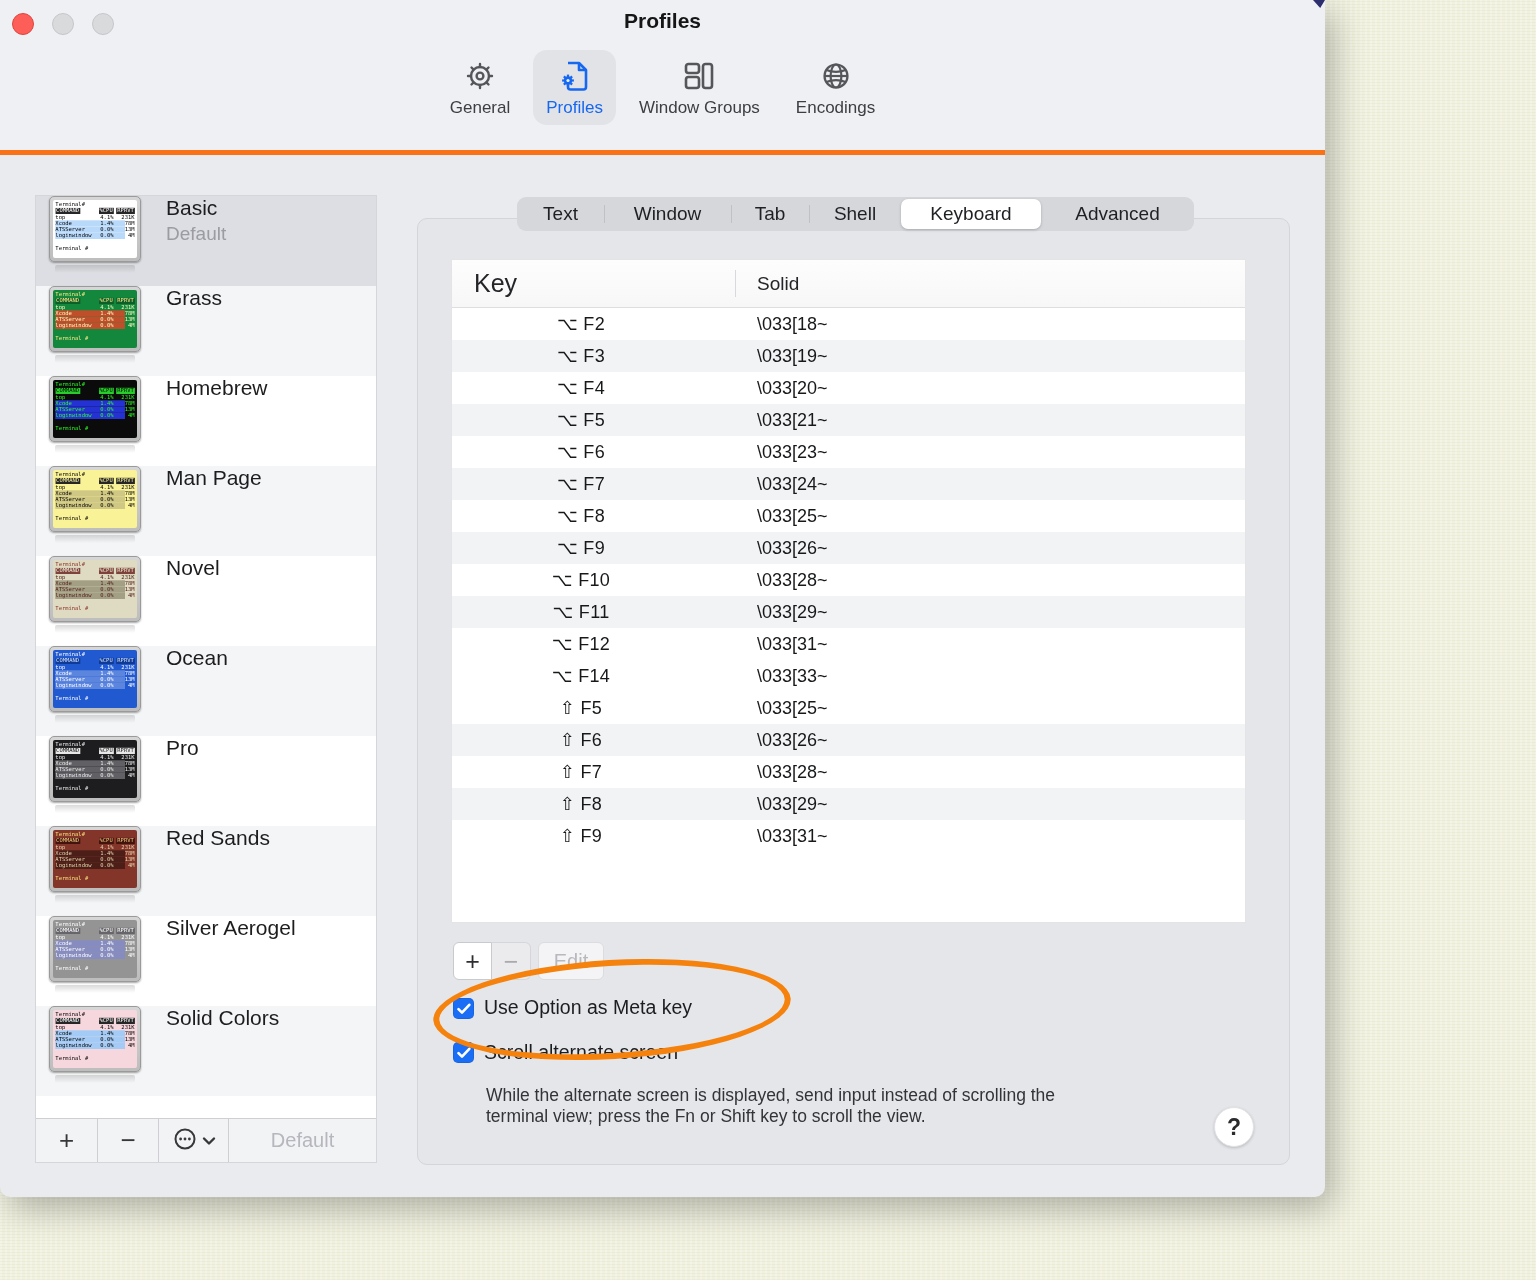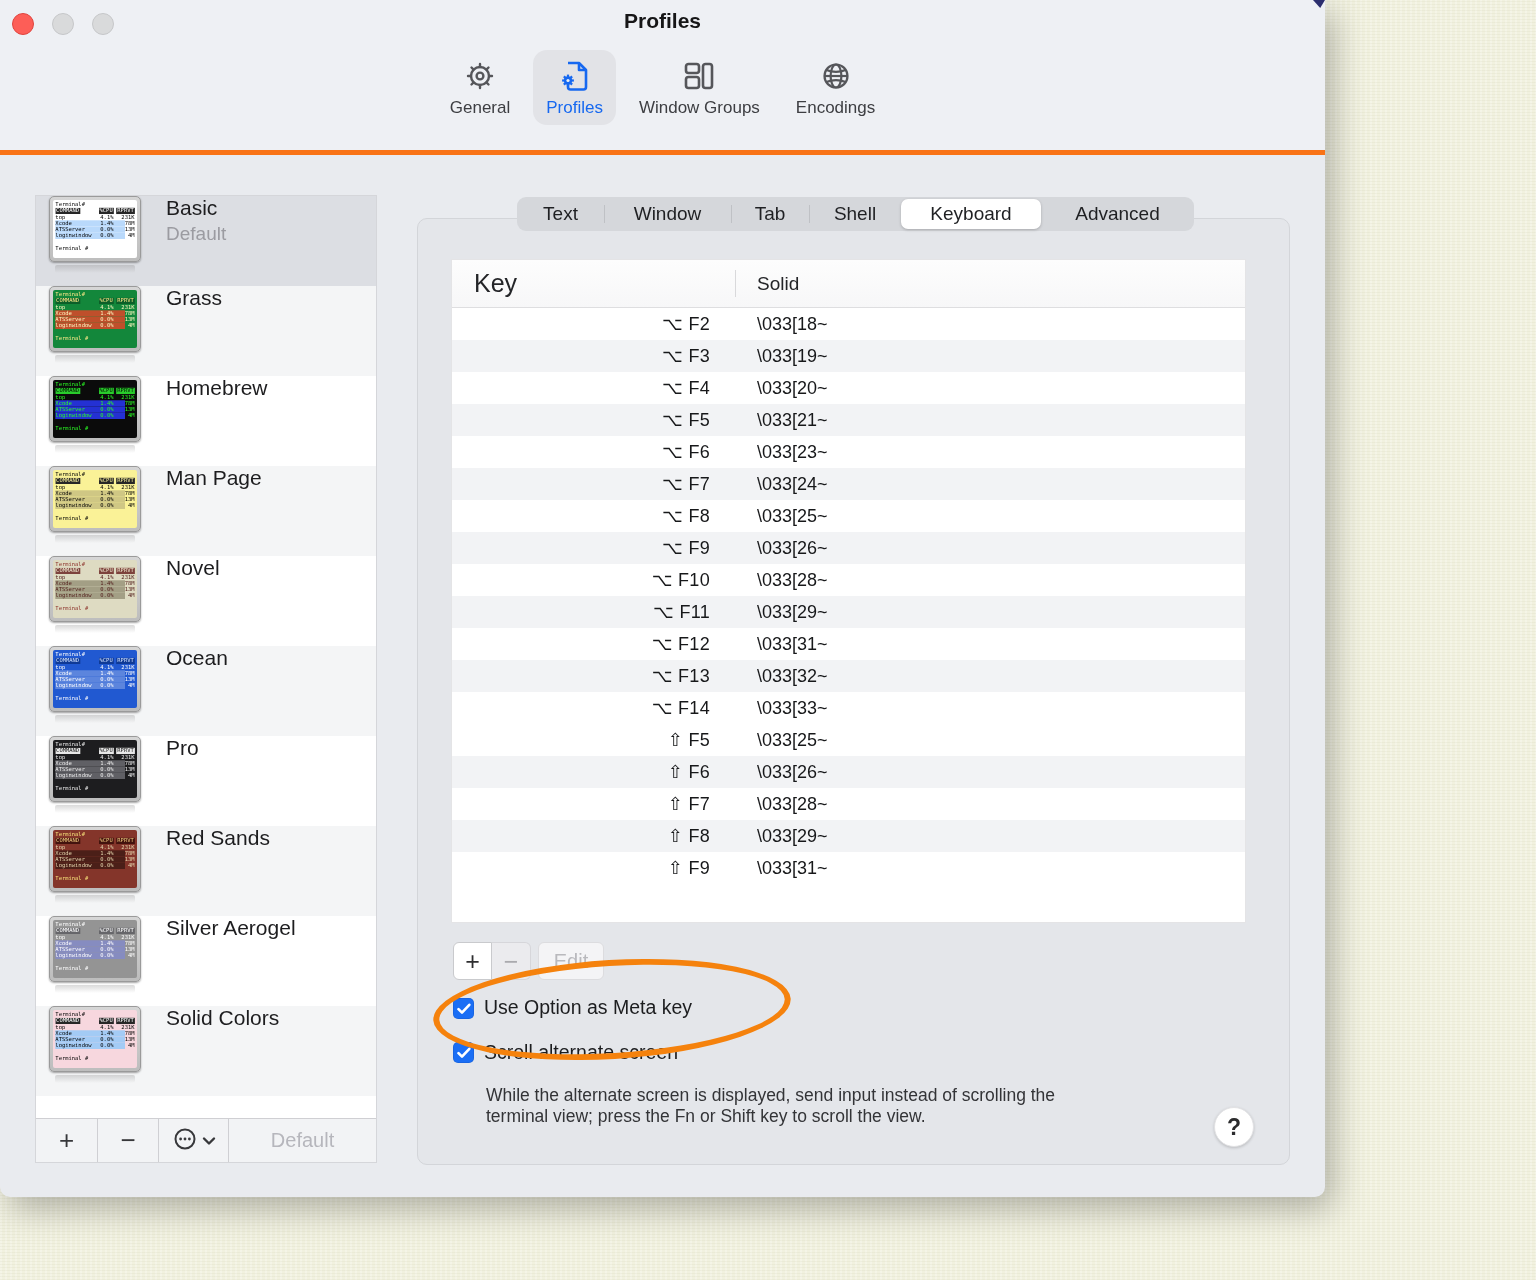--- a/index.html
+++ b/index.html
@@ -117,21 +117,21 @@
   }
   .kb-header {
     height:48px; background:linear-gradient(#fdfdfd,#f7f7f8);
     border-bottom:1px solid #dedee0; display:flex; align-items:center; position:relative;
   }
   .kb-header .col-key { padding-left:22px; font-size:25px; color:#242528; }
   .kb-header .col-div { position:absolute; left:283px; top:10px; bottom:10px; width:1px; background:#d9d9db; }
   .kb-header .col-action { position:absolute; left:305px; font-size:19px; color:#242528; }
   .kb-row { height:32px; display:flex; align-items:center; font-size:18px; color:#17181a; background:#fff; }
   .kb-row.alt { background:#f2f3f5; }
-  .kb-key { width:258px; text-align:right; flex:none; letter-spacing:.3px; }
+  .kb-key { width:258px; text-align:center; flex:none; letter-spacing:.3px; }
   .kb-action { margin-left:47px; font-size:18px; }
   
   .edit-controls { position:absolute; left:35px; top:723px; display:flex; align-items:flex-start; }
   .sq-btn {
     width:39px; height:38px; display:flex; align-items:center; justify-content:center;
     font-size:25px; font-weight:300;
   }
   .btn-add { background:#fff; border:1px solid #c9cacd; border-radius:6px 0 0 6px; color:#2e2e30; }
   .btn-remove { background:#ebebee; border:1px solid #d6d6da; border-left:none; border-radius:0 6px 6px 0; color:#aaaaae; }
   .btn-edit {
@@ -788,24 +788,20 @@
             <div class="kb-action">\033[28~</div>
           </div>
           <div class="kb-row alt">
             <div class="kb-key">⌥ F11</div>
             <div class="kb-action">\033[29~</div>
           </div>
           <div class="kb-row">
             <div class="kb-key">⌥ F12</div>
             <div class="kb-action">\033[31~</div>
           </div>
-          <div class="kb-row alt">
-            <div class="kb-key">⌥ F13</div>
-            <div class="kb-action">\033[32~</div>
-          </div>
           <div class="kb-row">
             <div class="kb-key">⌥ F14</div>
             <div class="kb-action">\033[33~</div>
           </div>
           <div class="kb-row">
             <div class="kb-key">⇧ F5</div>
             <div class="kb-action">\033[25~</div>
           </div>
           <div class="kb-row alt">
             <div class="kb-key">⇧ F6</div>

